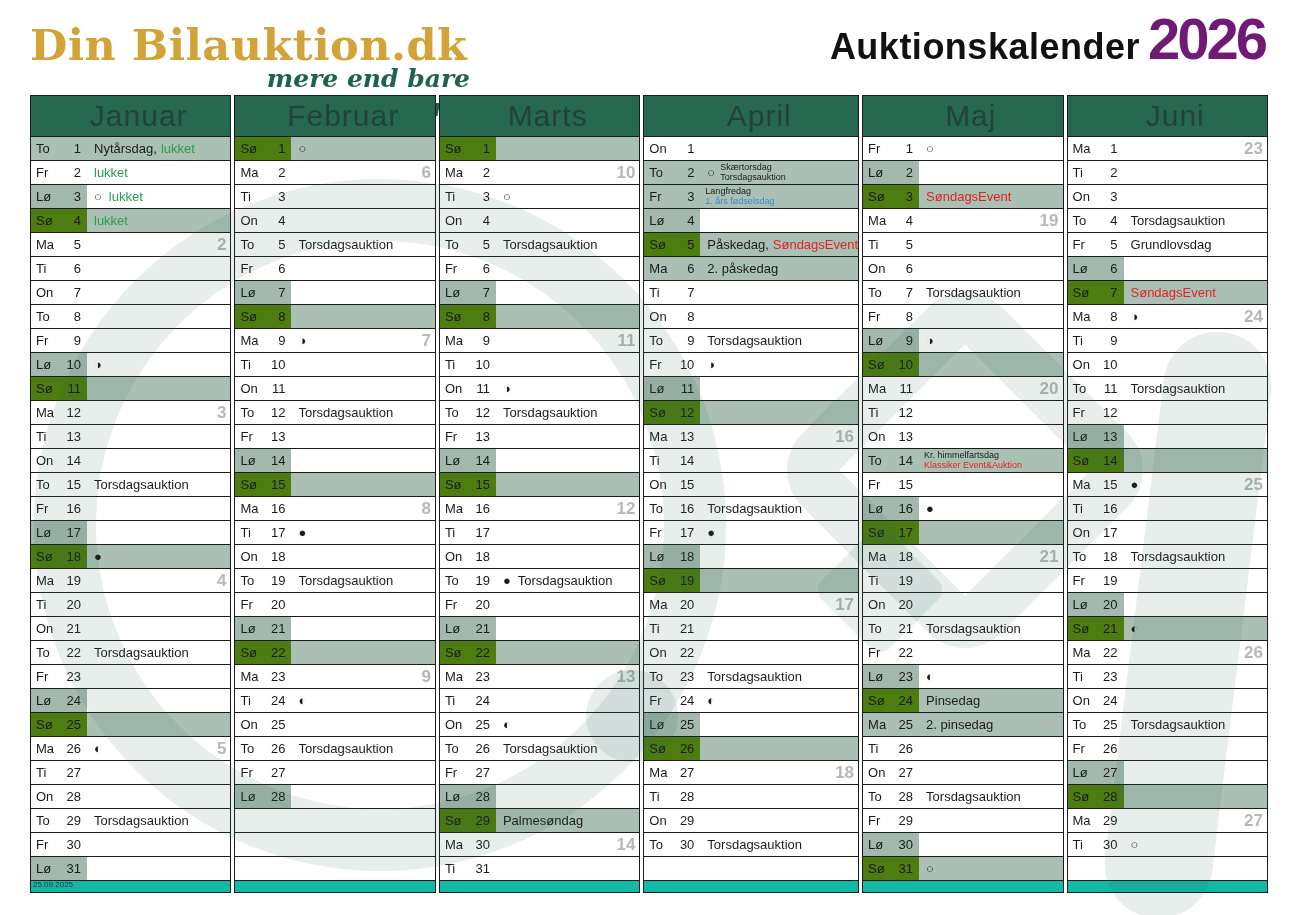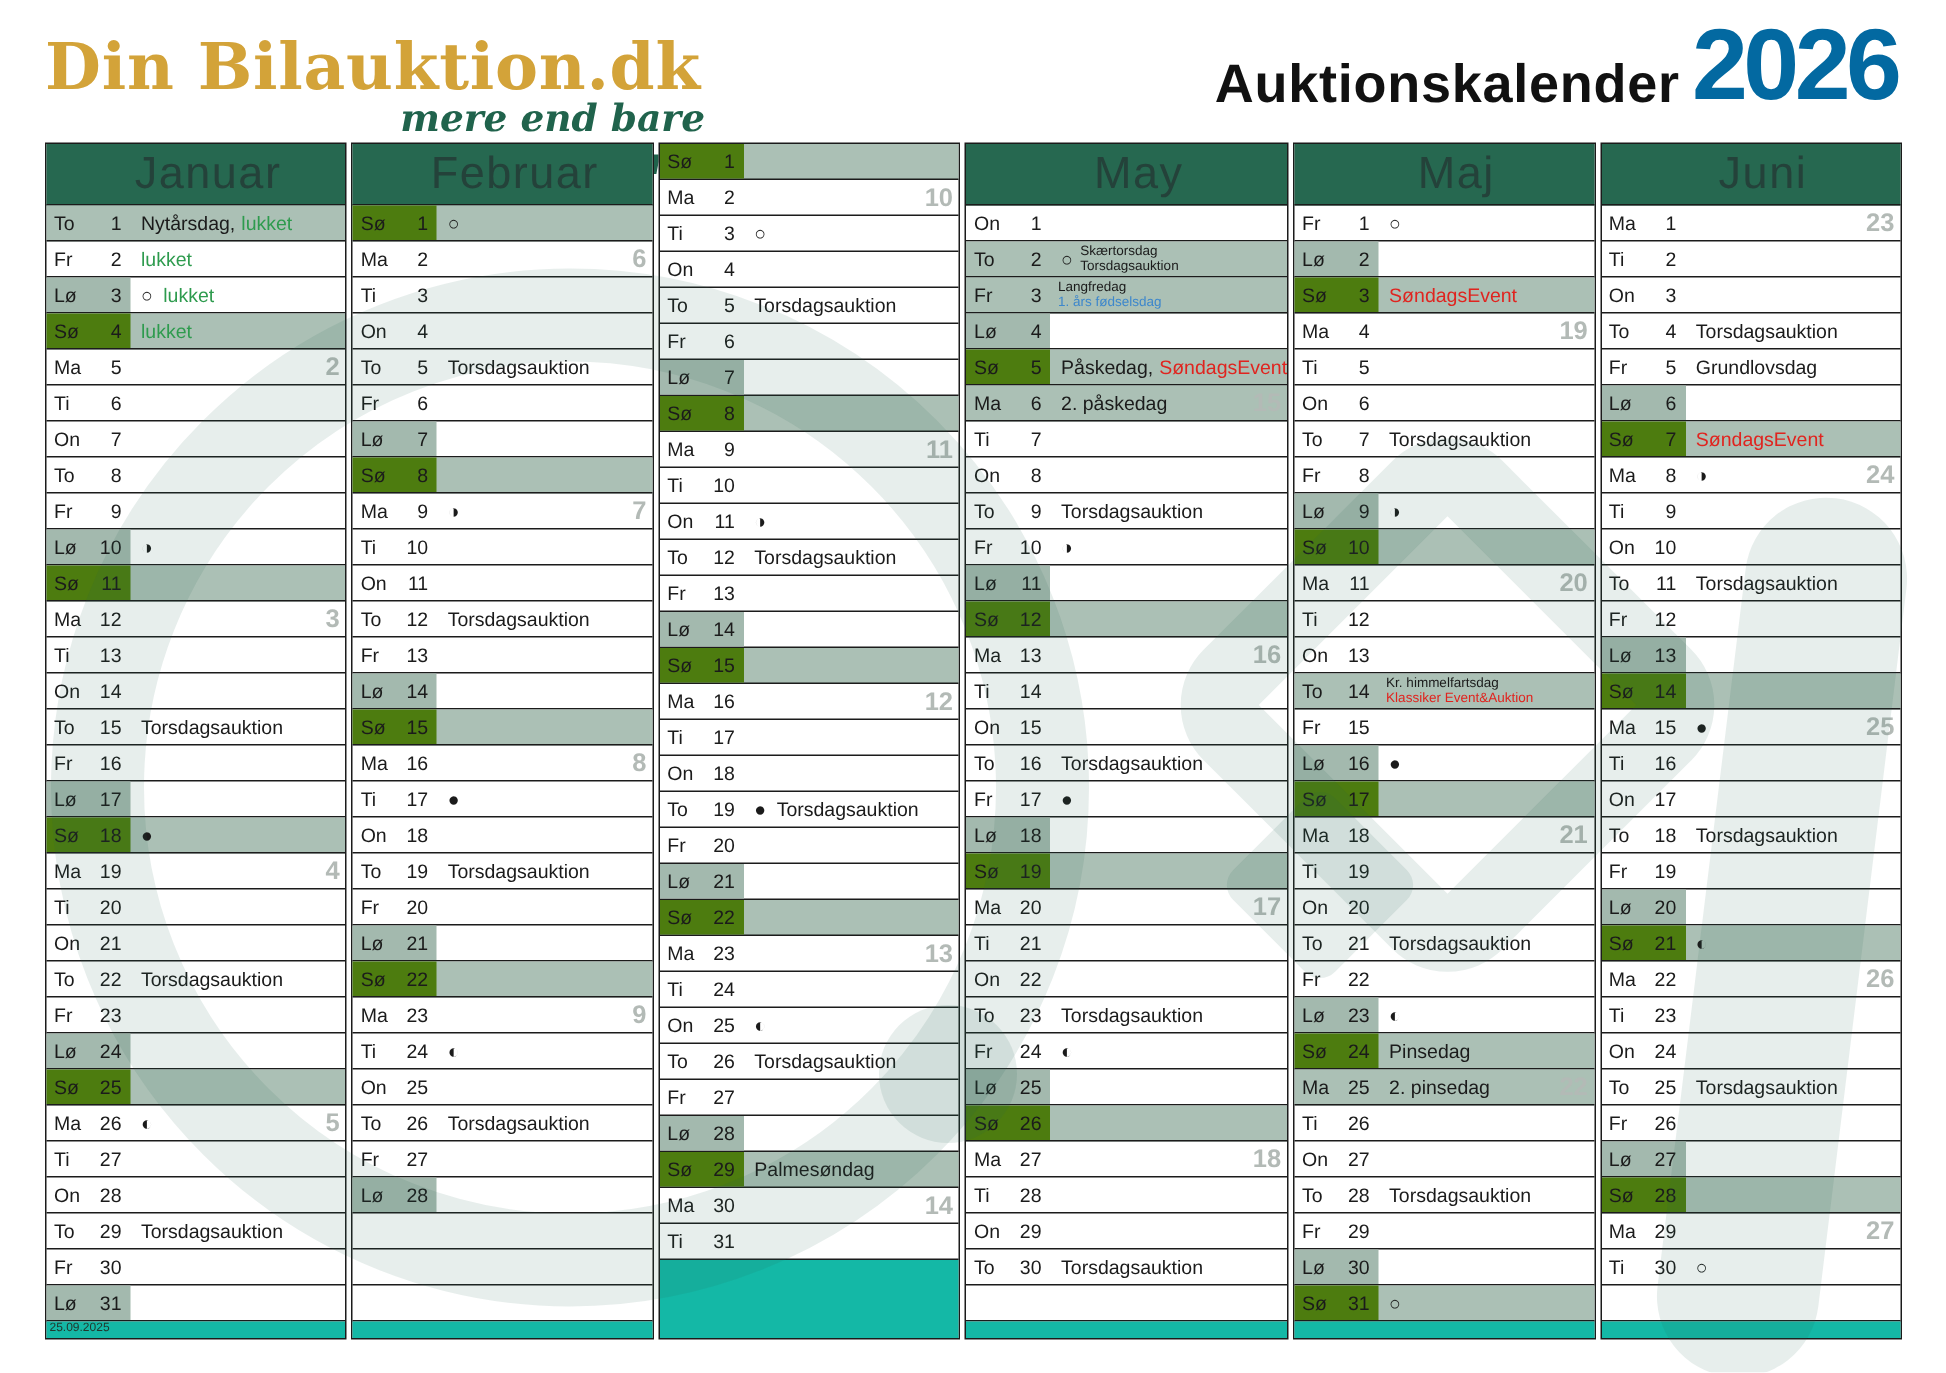--- a/index.html
+++ b/index.html
@@ -8,21 +8,21 @@
 
   
   .logo{position:absolute;left:30px;top:20px;
         font-family:"DejaVu Serif",serif;font-weight:bold;
         font-size:43px;color:#d3a339;letter-spacing:0.5px;}
   .tagline{position:absolute;left:190px;top:64px;width:280px;text-align:right;
         font-family:"DejaVu Serif",serif;font-style:italic;font-weight:600;
         font-size:25px;color:#20634c;}
   .titlewrap{position:absolute;right:32px;top:10px;display:flex;align-items:flex-end;gap:8px;}
   .title{font-size:36px;font-weight:bold;color:#111;letter-spacing:0.5px;}
-  .year{font-size:67px;font-weight:bold;color:#0369a1;letter-spacing:-3px;line-height:1;}
+  .year{font-size:58px;font-weight:bold;color:#701a75;letter-spacing:-3px;line-height:1;}
 
   
   .calendar{position:absolute;left:30px;top:95px;width:1238px;
             display:grid;grid-template-columns:repeat(6,1fr);gap:3px;z-index:1;}
   .month{border:1px solid #1b1b1b;background:#fff;display:flex;flex-direction:column;}
   .mhead{height:40px;display:flex;align-items:center;justify-content:center;
          background:#266850;color:#24423a;font-size:30px;letter-spacing:1px;
          border-bottom:1px solid #1b1b1b;padding-left:16px;}
   .row{display:flex;align-items:center;height:23px;border-bottom:1px solid #1b1b1b;
        font-size:13px;color:#1b1b1b;position:relative;}
@@ -467,20 +467,21 @@
           <span class="dow">Lø</span>
           <span class="num">28</span>
         </div>
       </div>
       <div class="row empty"></div>
       <div class="row empty"></div>
       <div class="row empty"></div>
       <div class="mbar"></div>
     </div>
     <div class="month">
+      <div class="mhead">Marts</div>
       <div class="row sun">
         <div class="lab">
           <span class="dow">Sø</span>
           <span class="num">1</span>
         </div>
       </div>
       <div class="row">
         <div class="lab">
           <span class="dow">Ma</span>
           <span class="num">2</span>
@@ -680,21 +681,21 @@
       </div>
       <div class="row">
         <div class="lab">
           <span class="dow">Ti</span>
           <span class="num">31</span>
         </div>
       </div>
       <div class="mbar"></div>
     </div>
     <div class="month">
-      <div class="mhead">May</div>
+      <div class="mhead">April</div>
       <div class="row">
         <div class="lab">
           <span class="dow">On</span>
           <span class="num">1</span>
         </div>
       </div>
       <div class="row holiday">
         <div class="lab">
           <span class="dow">To</span>
           <span class="num">2</span>

